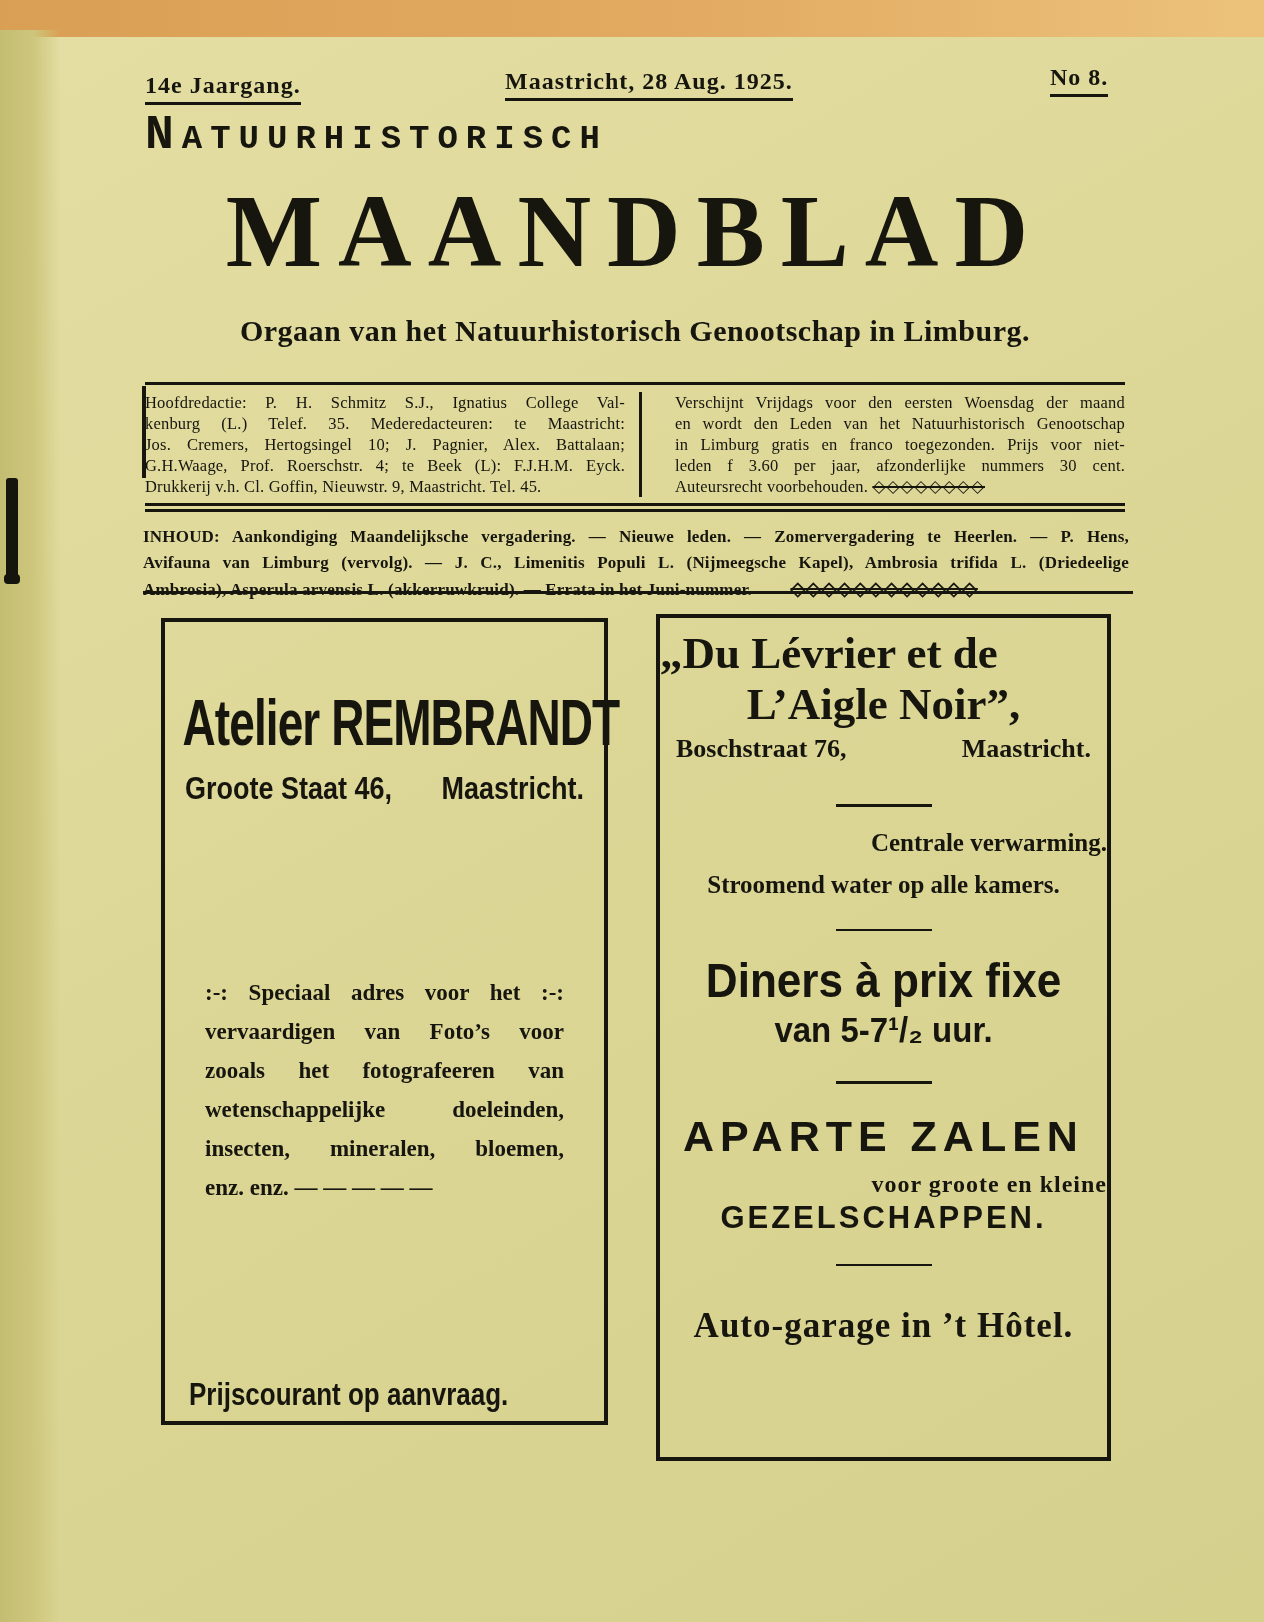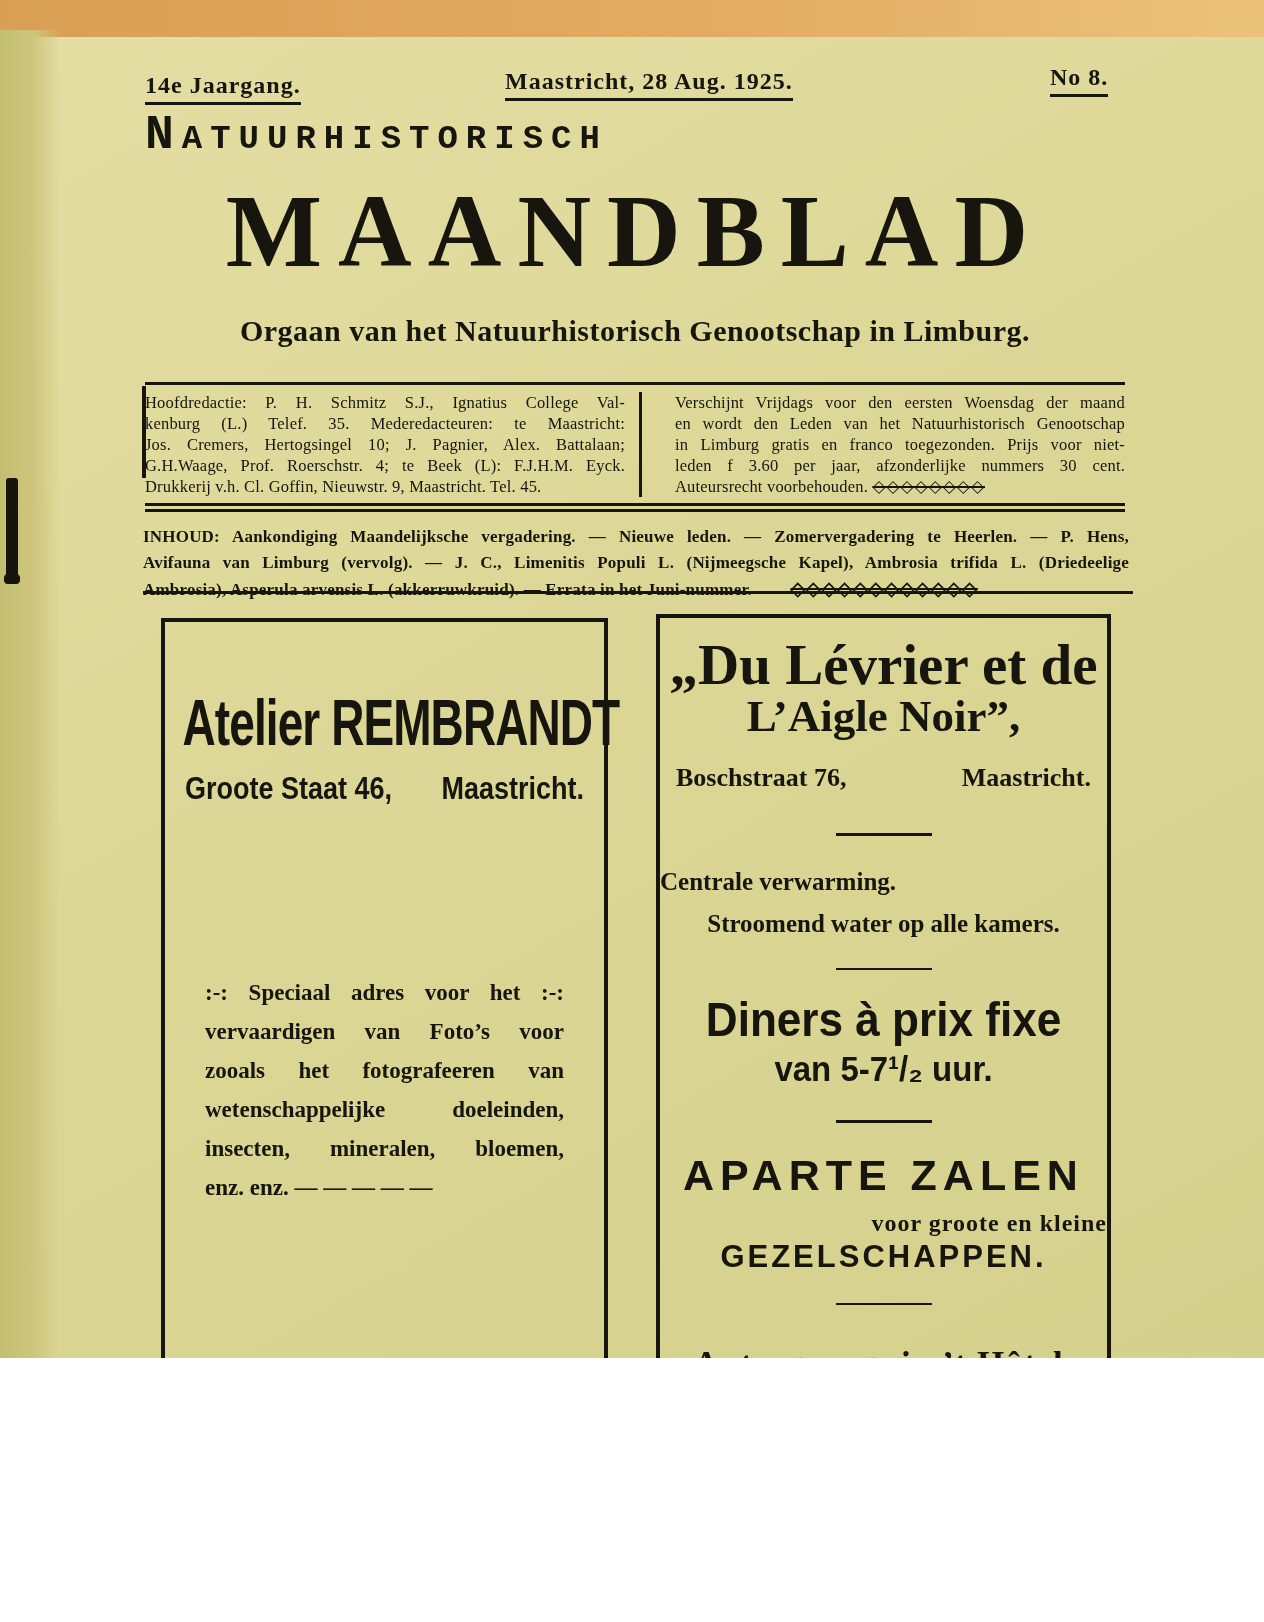--- a/index.html
+++ b/index.html
@@ -1,19 +1,19 @@
 <!DOCTYPE html>
 <html><head>
 <meta charset="utf-8">
 <style>
   * { margin:0; padding:0; box-sizing:border-box; }
   html,body { width:1264px; }
   body { font-family:"Liberation Serif", serif; }
   #page {
-    position:relative; width:1264px; height:1358px; overflow:hidden;
+    position:relative; width:1264px; height:1622px; overflow:hidden;
     background:linear-gradient(150deg,#e4dea4 0%, #ddd797 45%, #d6d08d 100%);
     color:#16150e;
   }
   
   .band-top { position:absolute; left:0; top:0; width:1264px; height:37px;
     background:linear-gradient(90deg,#d99f54,#e2aa62 55%,#ecc27b); }
   .band-left { position:absolute; left:0; top:30px; width:60px; height:1592px;
     background:linear-gradient(90deg,#c3bd72,#cdc67c 55%, rgba(205,198,124,0)); }
   .ink-mark { position:absolute; left:6px; top:478px; width:12px; height:102px;
     background:#15140d; border-radius:3px; }
@@ -62,28 +62,28 @@
   .cond { font-family:"Liberation Sans", sans-serif; font-weight:bold; }
   .ad-l-title { margin-top:72px; text-align:center; font-size:50px; letter-spacing:-1px;
     transform:scale(0.92,1.3); transform-origin:center; white-space:nowrap; }
   .ad-l-addr { display:flex; justify-content:space-between; padding:0 20px; margin-top:22px;
     font-size:27px; transform:scaleY(1.15); }
   .ad-l-body { margin-top:168px; padding:0 40px; font-weight:bold; font-size:23px; line-height:39px; }
   .ad-l-footer { position:absolute; left:24px; bottom:8px; font-size:26px;
     transform:scaleY(1.2); transform-origin:left bottom; }
 
   .ad-r-title1 { margin-top:62px; text-align:center; font-weight:bold; font-size:33px; letter-spacing:7px; }
-  .ad-r-title2 { margin-top:22px; text-align:center; font-weight:bold; font-size:57px; line-height:50px; }
+  .ad-r-title2 { margin-top:10px; font-weight:bold; font-size:45px; line-height:50px; }
   .ad-r-title3 { text-align:center; font-weight:bold; font-size:45px; line-height:52px; }
-  .ad-r-addr { display:flex; justify-content:space-between; padding:0 16px; margin-top:21px;
+  .ad-r-addr { display:flex; justify-content:space-between; padding:0 16px; margin-top:4px;
     font-weight:bold; font-size:26px; }
   .ad-rule { width:96px; height:2.5px; background:#16150e; margin:0 auto; }
   .ad-rule.r1 { margin-top:40px; } .ad-rule.r2 { margin-top:30px; }
   .ad-rule.r3 { margin-top:32px; } .ad-rule.r4 { margin-top:28px; }
-  .ad-r-feat1 { margin-top:32px; text-align:left; font-weight:bold; font-size:25px; }
+  .ad-r-feat1 { margin-top:22px; text-align:right; font-weight:bold; font-size:25px; }
   .ad-r-feat2 { margin-top:14px; text-align:center; font-weight:bold; font-size:25px; }
   .ad-r-diners1 { margin-top:24px; text-align:center; font-size:45px; letter-spacing:0px;
     transform:scale(0.98,1.08); white-space:nowrap; }
   .ad-r-diners2 { margin-top:4px; text-align:center; font-size:33px; transform:scaleY(1.05); }
   .ad-r-zalen1 { margin-top:28px; text-align:center; font-size:43px; letter-spacing:6px;
     transform:scaleY(1.0); white-space:nowrap; }
   .ad-r-zalen2 { margin-top:10px; text-align:right; font-weight:bold; font-size:24px; letter-spacing:1px; }
   .ad-r-zalen3 { margin-top:2px; text-align:center; font-size:31px; letter-spacing:3px; }
   .ad-r-garage { margin-top:40px; text-align:center; font-weight:bold; font-size:35px; letter-spacing:1px; }
 </style>

